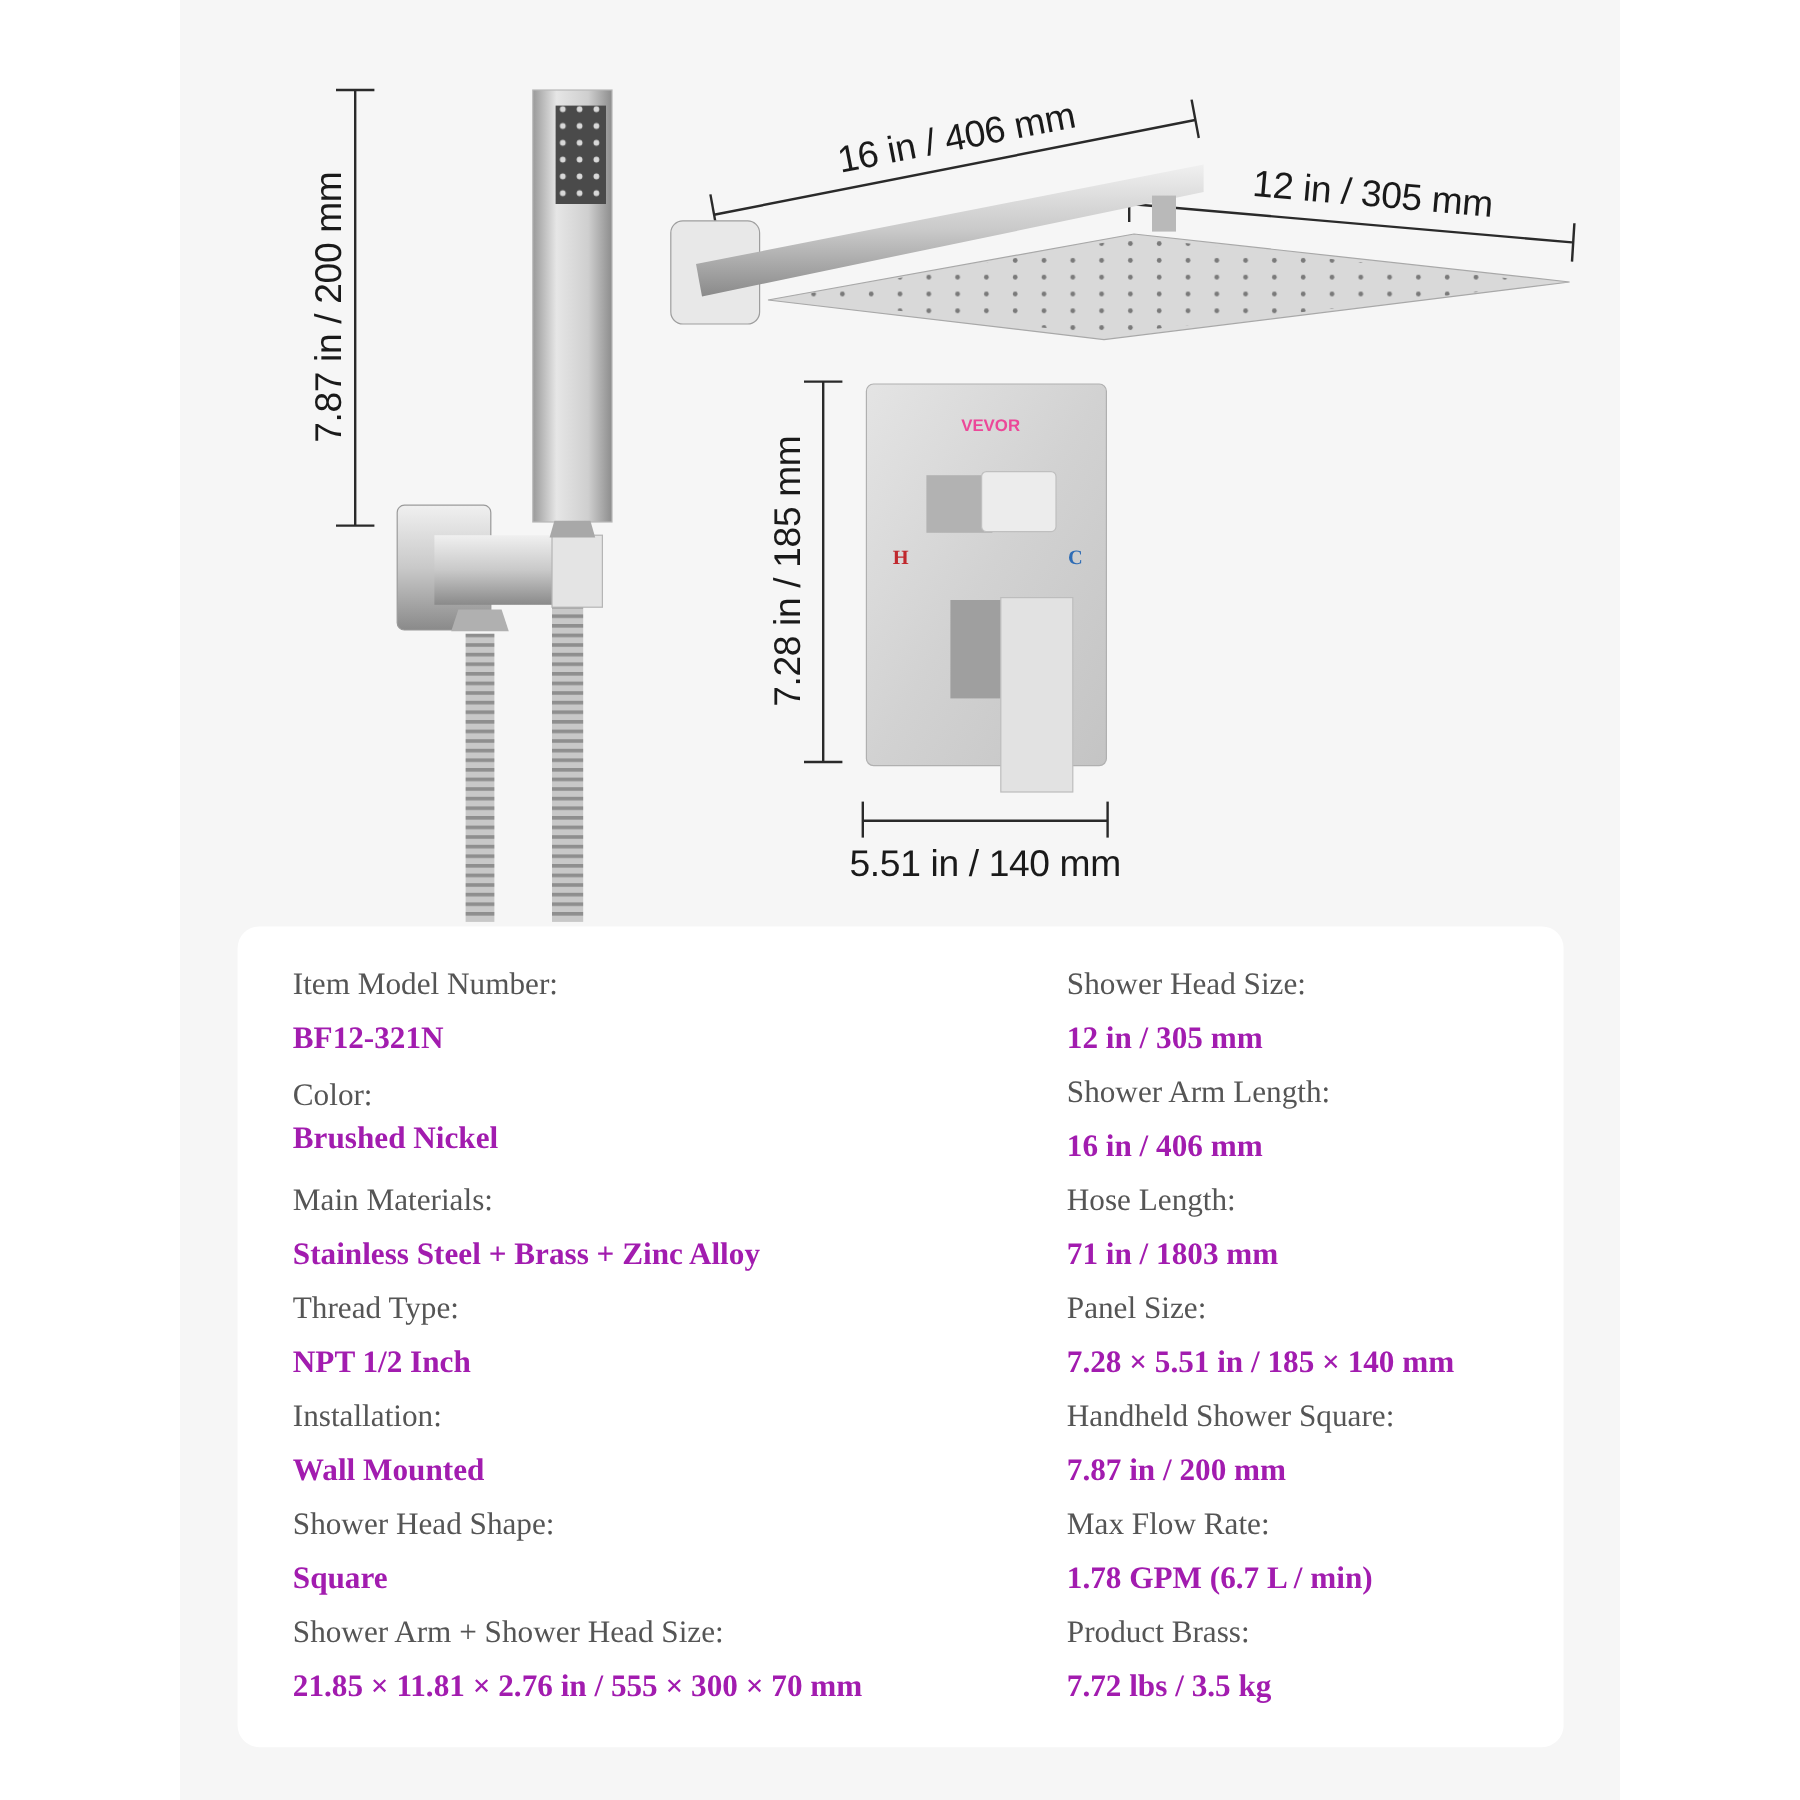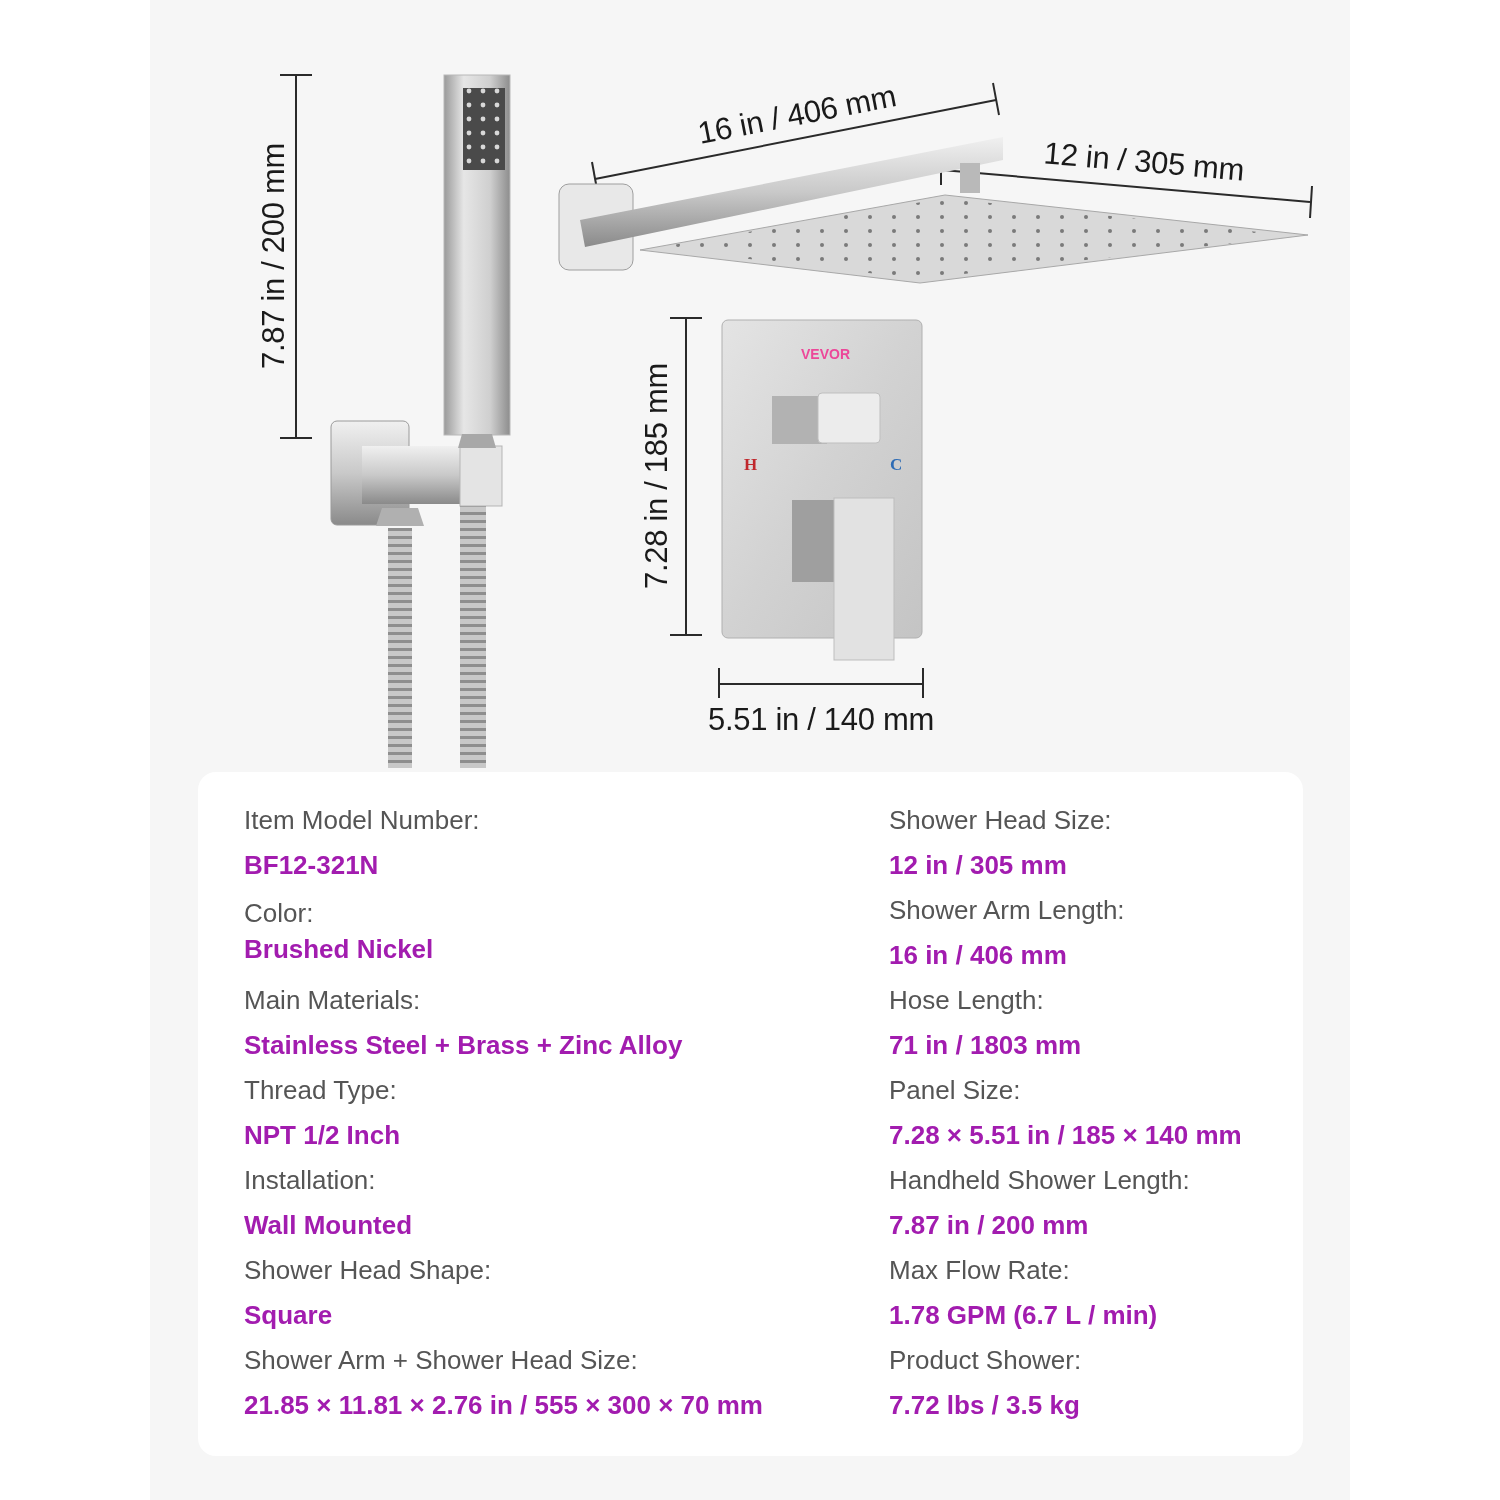--- a/index.html
+++ b/index.html
@@ -1,19 +1,19 @@
 <!DOCTYPE html>
 <html><head>
 <meta charset="utf-8">
 <style>
   html, body { margin:0; padding:0; }
   body { width:1500px; height:1500px; background:#ffffff; position:relative; overflow:hidden; font-family:"Liberation Sans", "DejaVu Sans", sans-serif; }
   .canvas { position:absolute; left:150px; top:0; width:1200px; height:1500px; background:#f6f6f6; }
   .dim-text { position:absolute; color:#1a1a1a; font-size:31px; white-space:nowrap; letter-spacing:-0.3px; }
-  .card { position:absolute; left:198px; top:772px; width:1105px; height:684px; background:#ffffff; border-radius:18px; }
+  .card { position:absolute; left:198px; top:772px; width:1105px; height:684px; background:#ffffff; border-radius:18px;font-family:Liberation Serif, serif; }
   .col { position:absolute; top:0; }
   .row { position:absolute; white-space:nowrap; }
   .lbl { color:#555555; font-size:26px; }
   .val { color:#a21caf; font-size:26px; font-weight:bold; }
   svg { position:absolute; left:0; top:0; }
 </style>
 </head>
 <body>
 
 <div class="canvas"></div>
@@ -134,20 +134,20 @@
   </div>
   <div class="col" style="left:691px;">
     <div class="row lbl" style="top:33px;">Shower Head Size:</div>
     <div class="row val" style="top:78px;">12 in / 305 mm</div>
     <div class="row lbl" style="top:123px;">Shower Arm Length:</div>
     <div class="row val" style="top:168px;">16 in / 406 mm</div>
     <div class="row lbl" style="top:213px;">Hose Length:</div>
     <div class="row val" style="top:258px;">71 in / 1803 mm</div>
     <div class="row lbl" style="top:303px;">Panel Size:</div>
     <div class="row val" style="top:348px;">7.28 × 5.51 in / 185 × 140 mm</div>
-    <div class="row lbl" style="top:393px;">Handheld Shower Length:</div>
+    <div class="row lbl" style="top:393px;">Handheld Shower Square:</div>
     <div class="row val" style="top:438px;">7.87 in / 200 mm</div>
     <div class="row lbl" style="top:483px;">Max Flow Rate:</div>
     <div class="row val" style="top:528px;text-align:right;">1.78 GPM (6.7 L / min)</div>
-    <div class="row lbl" style="top:573px;">Product Shower:</div>
+    <div class="row lbl" style="top:573px;">Product Brass:</div>
     <div class="row val" style="top:618px;">7.72 lbs / 3.5 kg</div>
   </div>
 </div>
 
 </body></html>

